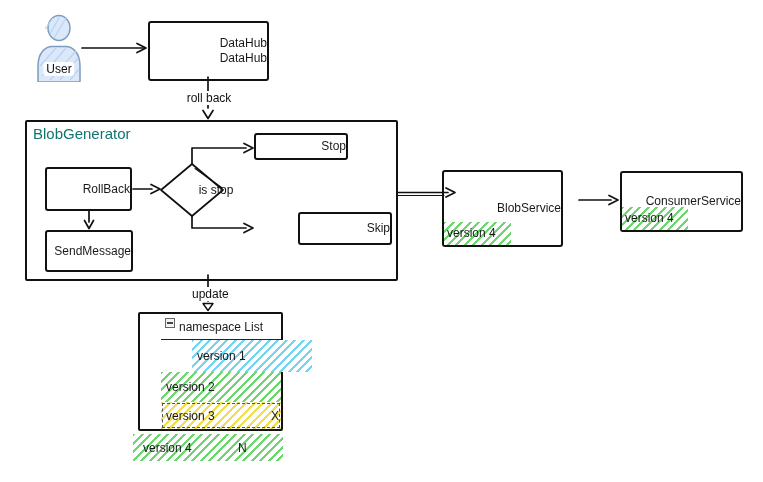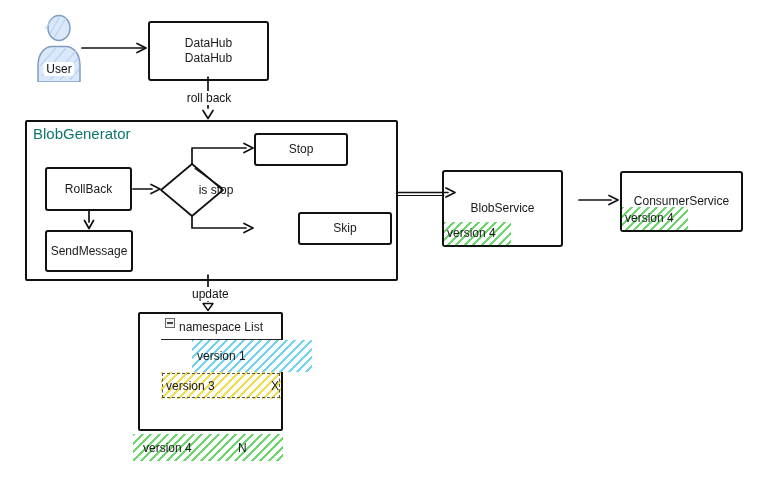--- a/index.html
+++ b/index.html
@@ -13,21 +13,21 @@
     color: #1a1a1a;
     overflow: hidden;
   }
   .node {
     position: absolute;
     background: #fff;
     border: 2px solid #111;
     border-radius: 3px;
     display: flex;
     align-items: center;
-    justify-content: center;
+    justify-content: flex-end;
     text-align: center;
     line-height: 15px;
   }
   .container-node {
     position: absolute;
     background: transparent;
     border: 2px solid #111;
     border-radius: 2px;
   }
   .container-label {
@@ -157,21 +157,21 @@
   </div>
 
   <div class="node" style="left:45px; top:167px; width:87px; height:44px;">
     <span>RollBack</span>
   </div>
 
   <div class="node" style="left:45px; top:230px; width:88px; height:42px;">
     <span>SendMessage</span>
   </div>
 
-  <div class="node" style="left:254px; top:133px; width:94px; height:33px;">
+  <div class="node" style="left:254px; top:133px; width:94px; height:27px;">
     <span>Stop</span>
   </div>
 
   <div class="node" style="left:254px; top:212px; width:94px; height:33px;margin-left:44px;">
     <span>Skip</span>
   </div>
 
   <div class="diamond-label" style="left:165px; top:183px; width:76px;padding-left:26px;">is stop</div>
 
   <div class="node" style="left:442px; top:170px; width:121px; height:77px;">
@@ -193,20 +193,23 @@
   <div class="ns-table">
     <div class="ns-header">
       <div class="collapse-btn">
           <div class="minus"></div>
         </div>
       <span>namespace List</span>
     </div>
     <div class="ns-row" style="height: 32px; background-image: repeating-linear-gradient(135deg, rgb(118, 212, 240) 0px, rgb(118, 212, 240) 2px, transparent 2px, transparent 6px); margin-left: 31px;">
       <span>version 1</span>
     </div>
+    <div class="ns-row" style="height: 30px; background-image: repeating-linear-gradient(135deg, rgb(110, 214, 110) 0px, rgb(110, 214, 110) 2px, transparent 2px, transparent 6px);">
+      <span>version 2</span>
+    </div>
     <div class="ns-row dashed-inset" style="height: 27px; background-image: repeating-linear-gradient(135deg, rgb(240, 222, 82) 0px, rgb(240, 222, 82) 2px, transparent 2px, transparent 6px);">
       <span>version 3</span>
       <span class="row-flag" style="left:110px;">X</span>
     </div>
   </div>
 
   <div class="ns-row-float" style="background-image: repeating-linear-gradient(135deg, rgb(110, 214, 110) 0px, rgb(110, 214, 110) 2px, transparent 2px, transparent 6px);">
     <span>version 4</span>
     <span class="row-flag" style="left:105px;">N</span>
   </div>

